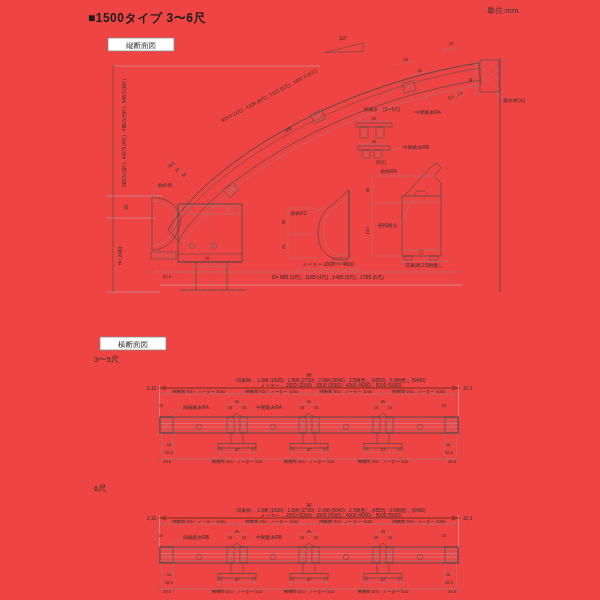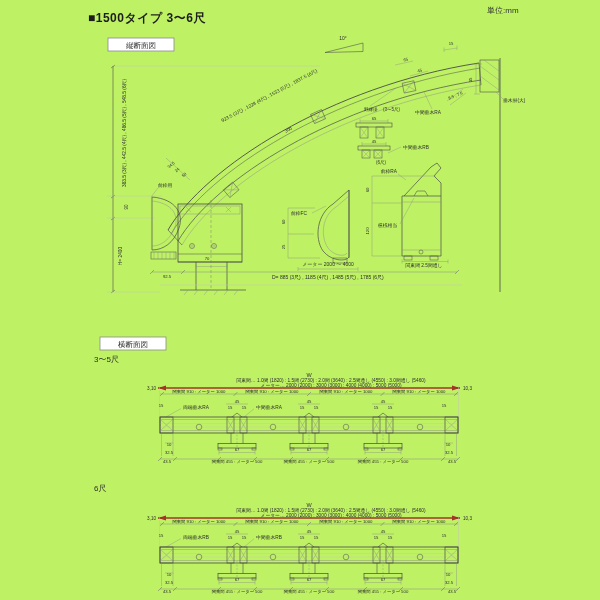--- a/index.html
+++ b/index.html
@@ -1,16 +1,16 @@
 <!DOCTYPE html>
 <html><head>
 <meta charset="utf-8">
 <style>
   html,body{margin:0;padding:0;background:#fff;}
-  .sheet{position:relative;width:600px;height:600px;background:#bef264;overflow:hidden;
+  .sheet{position:relative;width:600px;height:600px;background:#ef4444;overflow:hidden;
          font-family:"Liberation Sans","DejaVu Sans",sans-serif;}
   .hdr-title{position:absolute;left:88px;top:10px;font-size:12px;font-weight:bold;color:#1c1c1c;letter-spacing:.5px;}
   .hdr-unit{position:absolute;left:487px;top:5px;font-size:8px;color:#333;}
   svg{position:absolute;left:0;top:0;}
   svg text{fill:#2e2e2e;}
   .ln{stroke:#4a4a4a;fill:none;}
   .lt{stroke:#8a8a8a;fill:none;}
   .faint{stroke:#c2c2c2;fill:none;}
 </style>
 </head>

